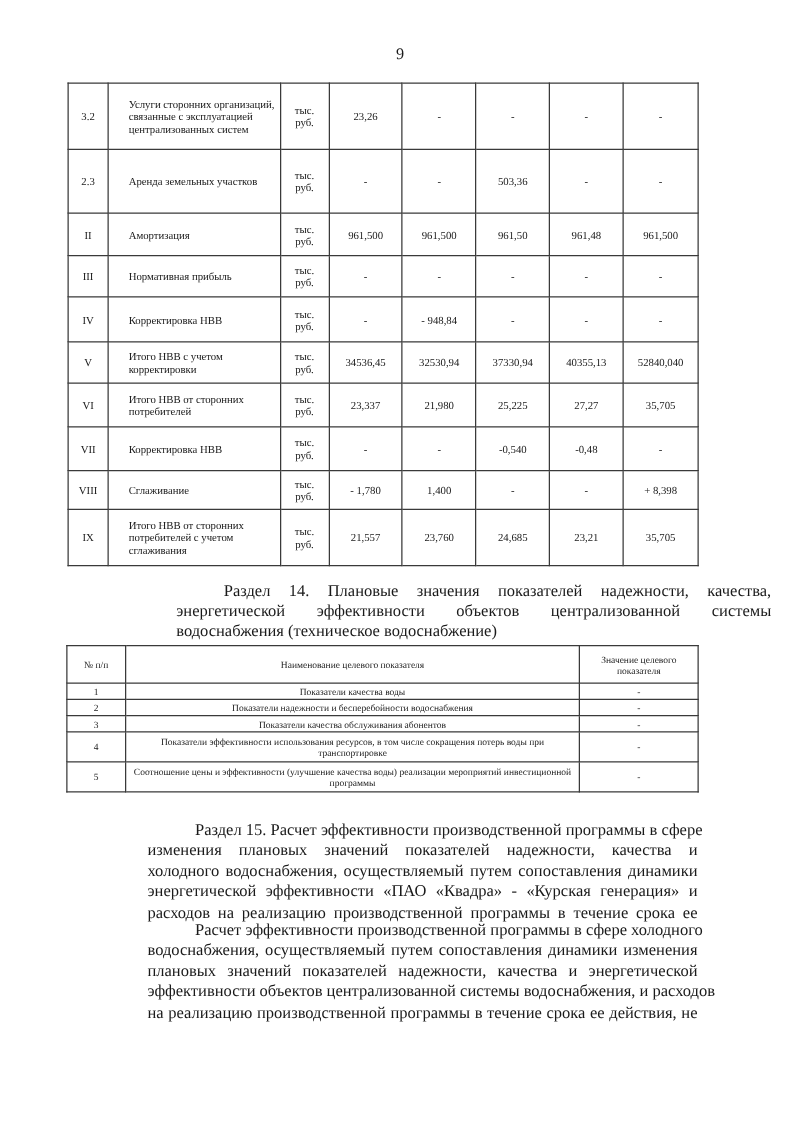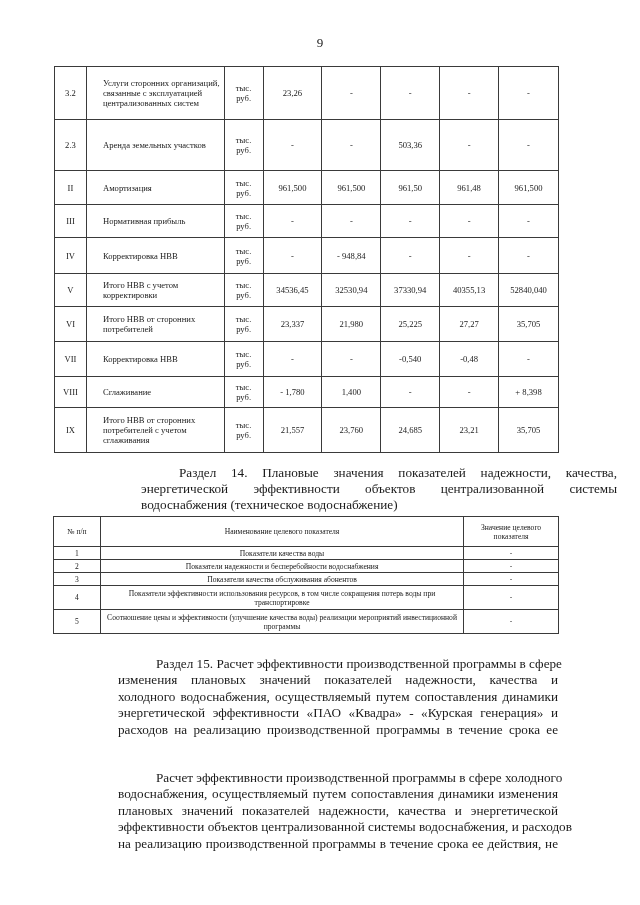--- a/index.html
+++ b/index.html
@@ -23,21 +23,21 @@
   #indicator-table td { padding:0 3px; }
   #indicator-table td.idx { text-align:center; }
   #indicator-table td.iname { text-align:center; }
   #indicator-table td.ival { text-align:center; }
   #indicator-table .hdr td { text-align:center; }
   .para { position:absolute; left:82px; width:476px; font-size:13.2px; line-height:16.4px; }
   .para .line { display:block; text-align:justify; text-align-last:justify; white-space:nowrap;margin-left:36px; }
   .para .line.indent { padding-left:38px; }
   .para .line.last { text-align-last:left; }
   #para-15 { top:656px; }
-  #para-calc { top:770px; }
+  #para-calc { top:736px; }
 </style>
 </head>
 <body>
 
 <div class="page-number">9</div>
 
 <table id="tariff-table">
   <colgroup>
     <col style="width:32px">
       <col style="width:138px">

